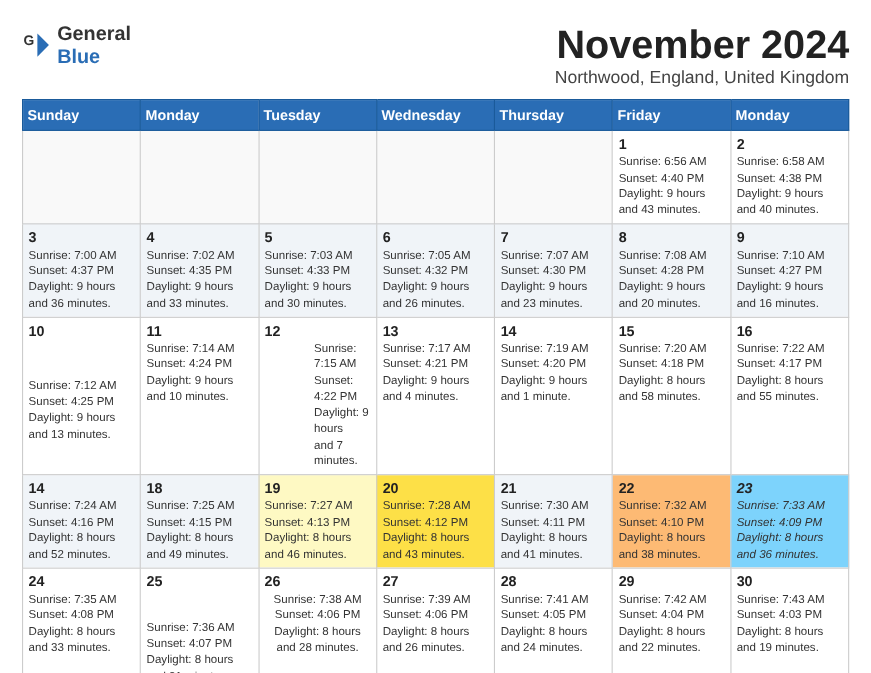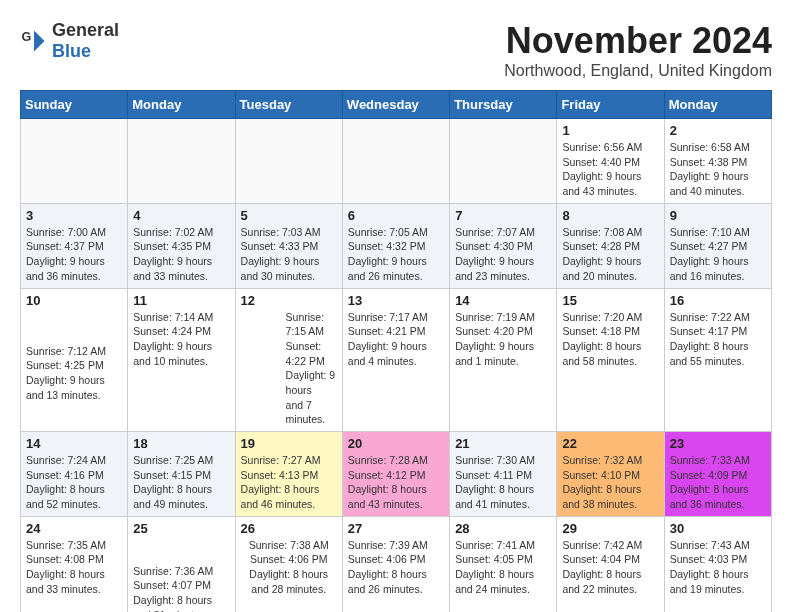--- a/index.html
+++ b/index.html
@@ -249,42 +249,42 @@
 Daylight: 8 hours
 and 49 minutes.</div>
         </td>
         <td style="background: #fef9c3;">
           <span class="day-number">19</span>
           <div class="day-info" style="white-space: pre-line;">Sunrise: 7:27 AM
 Sunset: 4:13 PM
 Daylight: 8 hours
 and 46 minutes.</div>
         </td>
-        <td style="background: #f9a8d4;">
+        <td style="background: #fde047;">
           <span class="day-number">20</span>
           <div class="day-info" style="white-space: pre-line;">Sunrise: 7:28 AM
 Sunset: 4:12 PM
 Daylight: 8 hours
 and 43 minutes.</div>
         </td>
         <td style="background: rgb(240, 244, 248);">
           <span class="day-number">21</span>
           <div class="day-info" style="white-space: pre-line;">Sunrise: 7:30 AM
 Sunset: 4:11 PM
 Daylight: 8 hours
 and 41 minutes.</div>
         </td>
         <td style="background: #fdba74;">
           <span class="day-number">22</span>
           <div class="day-info" style="white-space: pre-line;">Sunrise: 7:32 AM
 Sunset: 4:10 PM
 Daylight: 8 hours
 and 38 minutes.</div>
         </td>
-        <td style="background: #d946ef;">
+        <td style="background: #7dd3fc; font-style: italic;">
           <span class="day-number">23</span>
           <div class="day-info" style="white-space: pre-line;">Sunrise: 7:33 AM
 Sunset: 4:09 PM
 Daylight: 8 hours
 and 36 minutes.</div>
         </td>
       </tr>
       <tr>
         <td>
           <span class="day-number">24</span>

